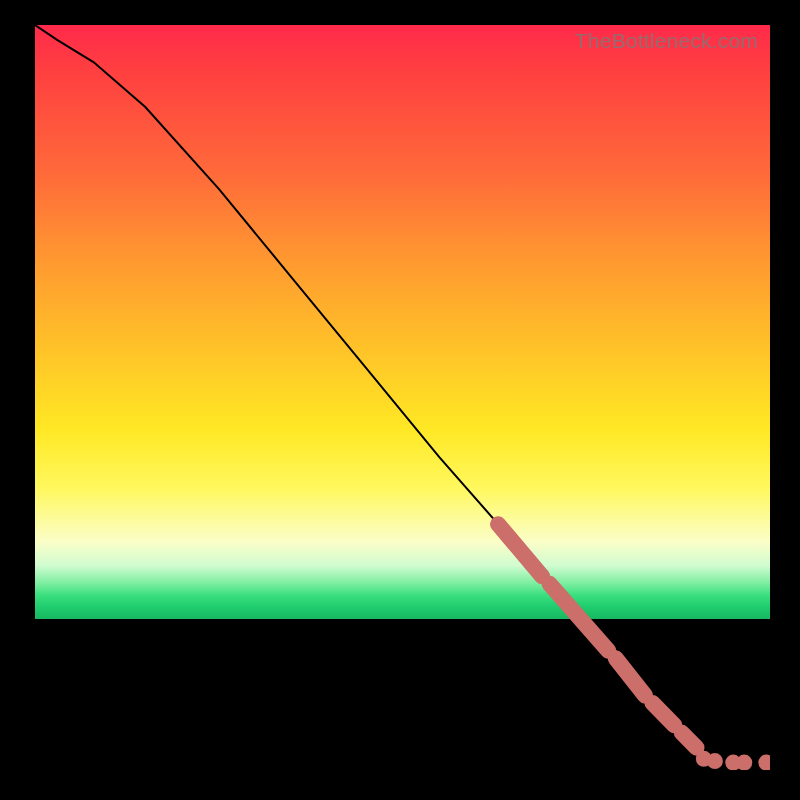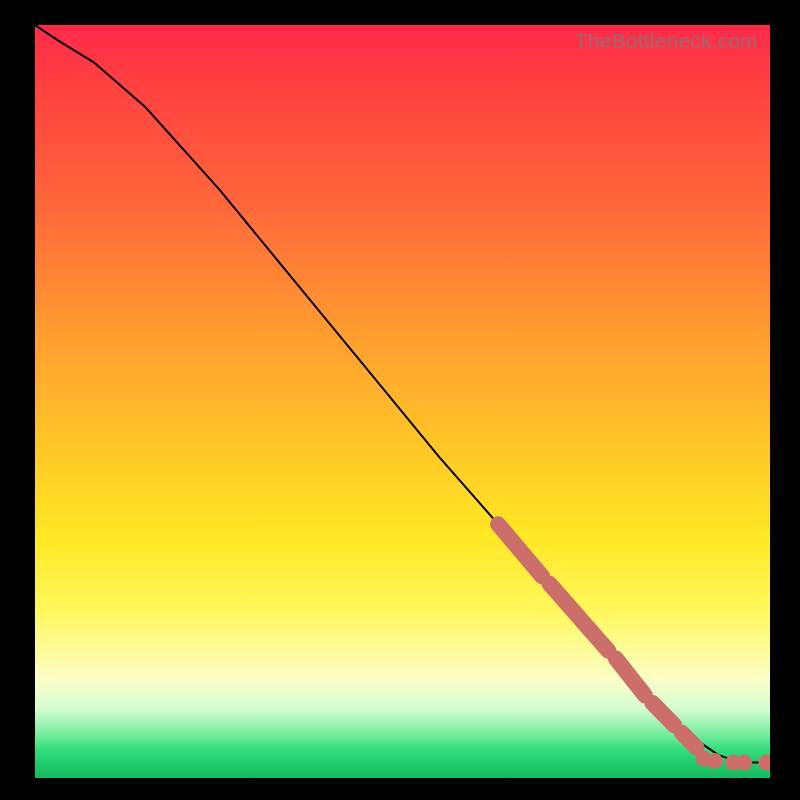--- a/index.html
+++ b/index.html
@@ -9,21 +9,21 @@
     height: 800px;
     background: #000;
     overflow: hidden;
     font-family: -apple-system, BlinkMacSystemFont, "Segoe UI", Arial, sans-serif;
   }
   .frame {
     position: absolute;
     left: 35px;
     top: 25px;
     width: 735px;
-    height: 753px;
+    height: 594px;
     background: linear-gradient(to bottom,
       #ff2a4a 0%,
       #ff4040 8%,
       #ff6a3a 25%,
       #ff9a30 40%,
       #ffc428 55%,
       #ffe824 68%,
       #fff85e 78%,
       #fbfec8 87%,
       #d0fcd0 91%,

